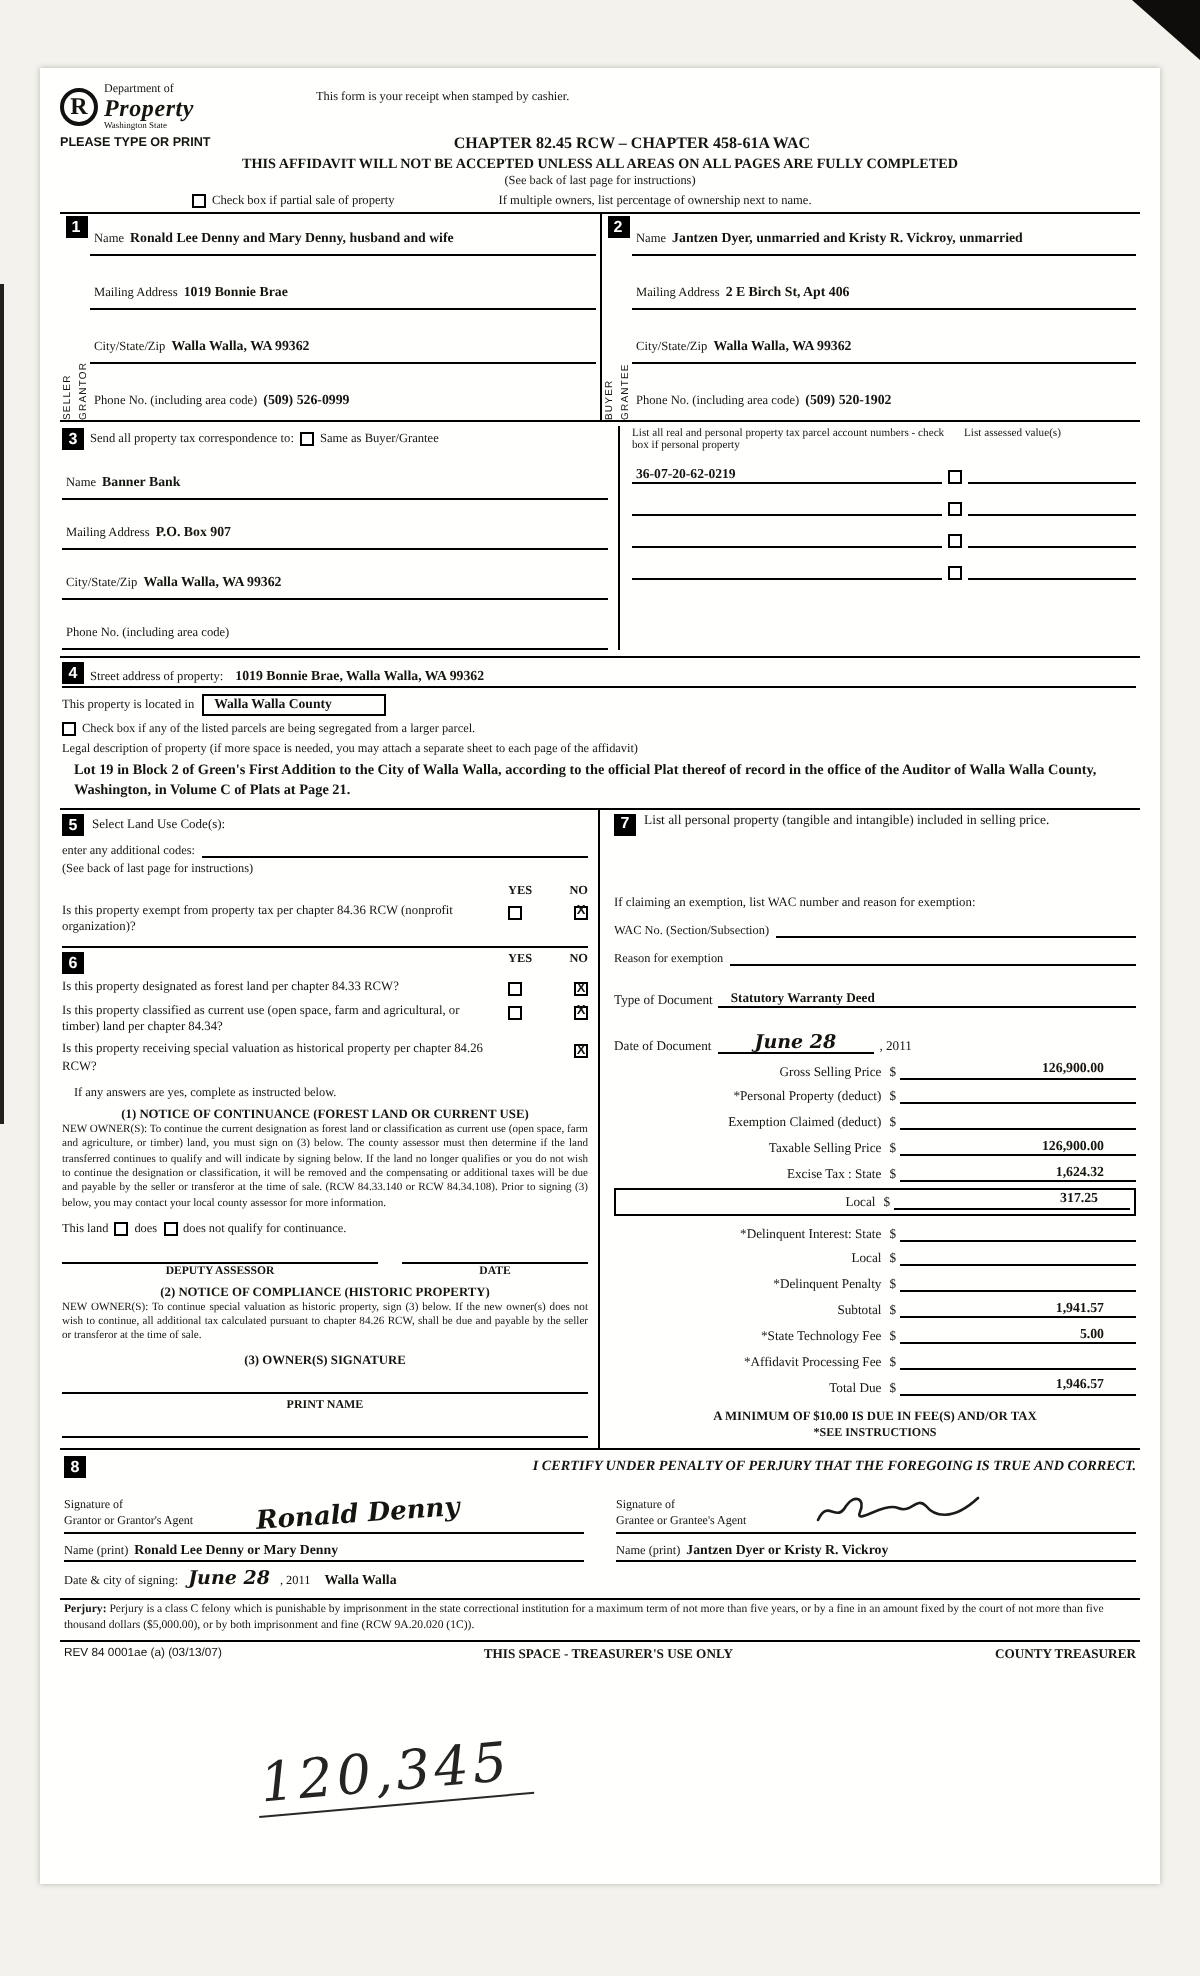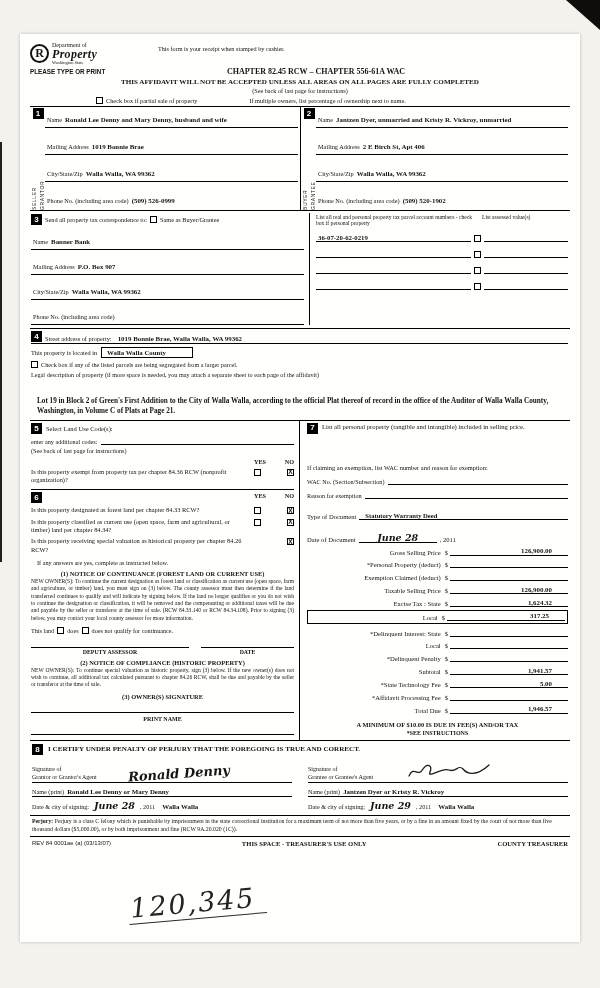--- a/index.html
+++ b/index.html
@@ -63,21 +63,21 @@
   .pnum{flex:1;border-bottom:.8px solid #000;font-weight:bold;font-size:6.8px;padding-left:2px;min-height:8px;}
   .aval{width:84px;border-bottom:.8px solid #000;min-height:8px;}
 
   
   .sec4{border-bottom:1.2px solid #000;padding:2px 2px 4px 1px;}
   .s4row1{display:flex;align-items:flex-end;gap:3px;border-bottom:.8px solid #000;padding-bottom:1px;}
   .s4row2{display:flex;align-items:center;gap:4px;margin-top:3px;font-size:6.3px;}
   .locbox{border:.9px solid #000;padding:1px 26px 1px 5px;font-weight:bold;font-size:6.8px;}
   .s4row3{display:flex;align-items:center;gap:3px;margin-top:3px;font-size:6.2px;}
   .s4legal-lbl{font-size:6.2px;margin-top:3px;}
-  .legal{font-size:7.2px;font-weight:bold;line-height:1.4;margin:18px 6px 0 6px;}
+  .legal{font-size:7.2px;font-weight:bold;line-height:1.4;margin:2px 6px 0 6px;}
   .situated{font-size:7.2px;font-weight:bold;margin-top:4px;}
 
   
   .cols{display:flex;border-bottom:1.2px solid #000;}
   .lcol{width:270px;border-right:.9px solid #000;padding:2px 5px 4px 1px;display:flex;flex-direction:column;}
   .rcol{flex:1;padding:2px 2px 4px 7px;display:flex;flex-direction:column;}
   .s5hdr{display:flex;align-items:center;gap:4px;font-size:6.5px;}
   .lubox{border:1px solid #000;margin:2px 0 0 13px;padding:1.5px 4px;font-weight:bold;font-size:7px;min-height:12px;}
   .coderow{display:flex;align-items:flex-end;font-size:6.2px;margin-top:4px;}
   .seeback2{font-size:6.2px;margin-top:2px;}
@@ -109,21 +109,21 @@
   .mlabel{flex:1;text-align:right;padding-right:4px;}
   .mdollar{padding-right:2px;}
   .mval{width:118px;border-bottom:.8px solid #000;text-align:right;font-weight:bold;padding-right:16px;font-size:6.9px;min-height:8.5px;}
   .mrow.boxed{border:1px solid #000;padding:1px 2px 2px 2px;margin-top:3px;}
   .minnote{text-align:center;font-weight:bold;font-size:6.4px;margin-top:7px;}
   .seeinstr{text-align:center;font-size:6px;margin-top:2px;font-weight:bold;}
 
   
   .sec8{border-bottom:1px solid #000;padding:3px 2px 5px 2px;}
   .sec8hdr{display:flex;align-items:center;gap:5px;}
-  .certify{flex:1;text-align:left;font-weight:bold;font-size:7.1px;}
+  .certify{flex:1;text-align:right;font-weight:bold;font-size:7.1px;font-style:italic;}
   .siggrid{display:grid;grid-template-columns:1fr 1fr;column-gap:16px;margin-top:4px;}
   .sigrow1{display:flex;align-items:flex-end;border-bottom:.8px solid #000;height:24px;}
   .siglabel{font-size:6px;line-height:1.3;width:92px;}
   .sig-script{font-size:13px;transform:rotate(-4deg);margin:0 0 1px 4px;}
   .namerow{display:flex;align-items:flex-end;border-bottom:.8px solid #000;padding:5px 0 1px 0;font-size:6.2px;gap:3px;}
   .namerow b{font-size:6.9px;}
   .daterow{display:flex;align-items:flex-end;padding:5px 0 0 0;font-size:6.2px;gap:3px;}
   .script-date{font-size:9.5px;line-height:8px;margin:0 2px;}
   .daterow b{font-size:6.9px;margin-left:4px;}
 
@@ -151,21 +151,21 @@
         <div class="logo-text">
           <span class="logo-dept">Department of</span>
           <span class="logo-name">Property</span>
           <span class="logo-sub">Washington State</span>
         </div>
       </div>
       <div class="receipt">This form is your receipt when stamped by cashier.</div>
     </div>
     <div class="hdr2">
       <div class="please">PLEASE TYPE OR PRINT</div>
-      <div class="subtitle">CHAPTER 82.45 RCW – CHAPTER 556-61A WAC</div>
+      <div class="subtitle">CHAPTER 82.45 RCW – CHAPTER 458-61A WAC</div>
       <div></div>
     </div>
     <div class="warning">THIS AFFIDAVIT WILL NOT BE ACCEPTED UNLESS ALL AREAS ON ALL PAGES ARE FULLY COMPLETED</div>
     <div class="seeback">(See back of last page for instructions)</div>
     <div class="cbrow">
       <span class="cbitem">
         <span class="cb"></span>
         <span>Check box if partial sale of property</span>
       </span>
       <span>If multiple owners, list percentage of ownership next to name.</span>
@@ -483,26 +483,20 @@
               <span>Grantee or Grantee's Agent</span>
             </span>
             <svg width="86" height="18" viewBox="0 0 86 18" style="margin:0 0 2px 6px;">
               <path d="M3 14 C8 3 12 16 17 7 C21 1 27 3 24 10 C21 17 36 5 43 8 C50 11 52 2 57 7 C61 12 70 15 83 3" fill="none" stroke="#1c1b18" stroke-width="1.3" stroke-linecap="round"></path>
             </svg>
           </div>
           <div class="namerow">
             <span>Name (print)</span>
             <b>Jantzen Dyer or Kristy R. Vickroy</b>
           </div>
-          <div class="daterow">
-            <span>Date &amp; city of signing:</span>
-            <span class="script script-date">June 29</span>
-            <span>, 2011</span>
-            <b>Walla Walla</b>
-          </div>
         </div>
       </div>
     </div>
 
     <div class="perjury">
       <b>Perjury:</b>
       <span>Perjury is a class C felony which is punishable by imprisonment in the state correctional institution for a maximum term of not more than five years, or by a fine in an amount fixed by the court of not more than five thousand dollars ($5,000.00), or by both imprisonment and fine (RCW 9A.20.020 (1C)).</span>
     </div>
 
     <div class="footerrow">

